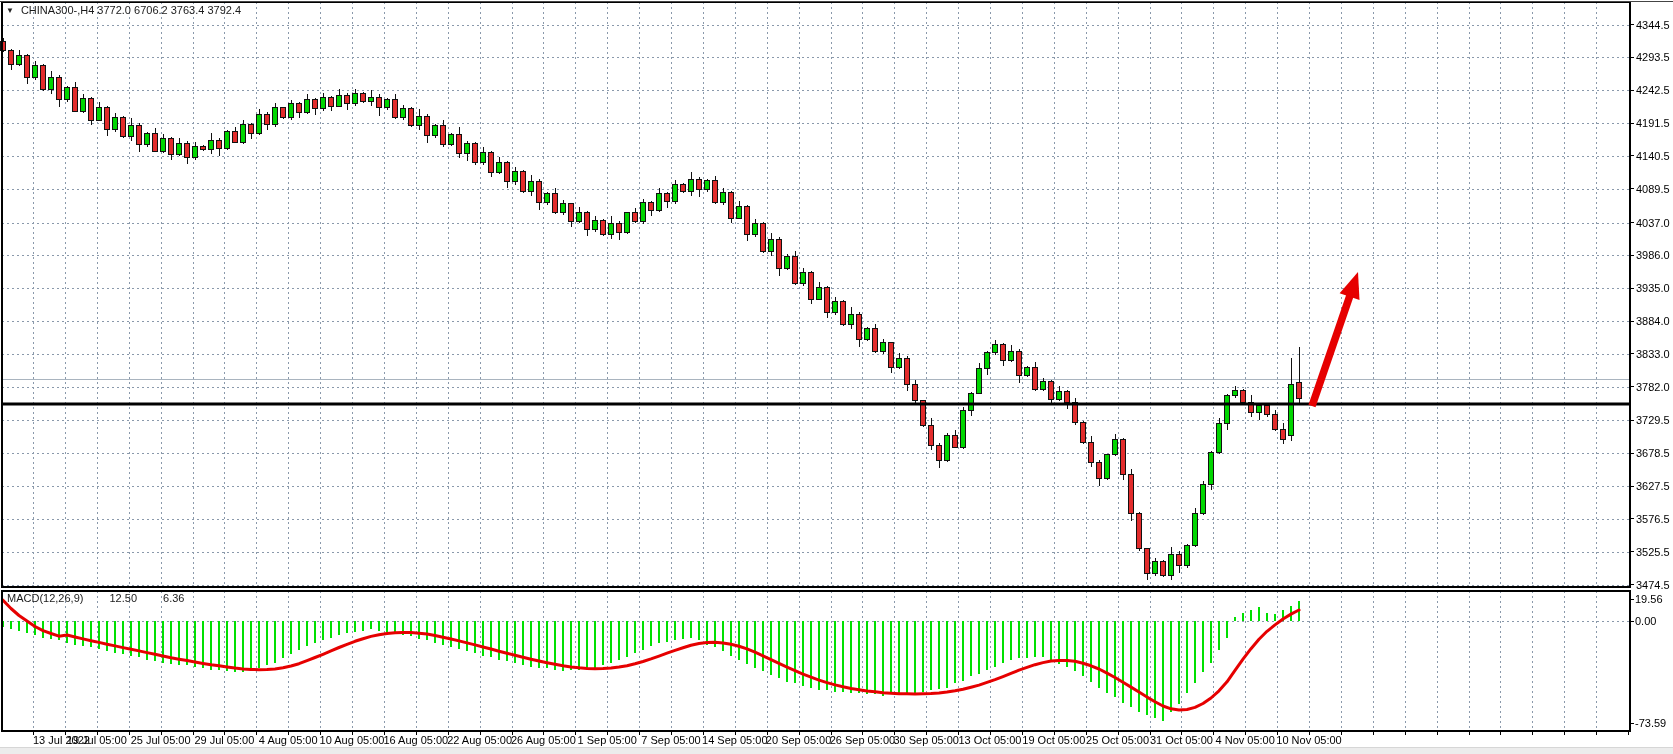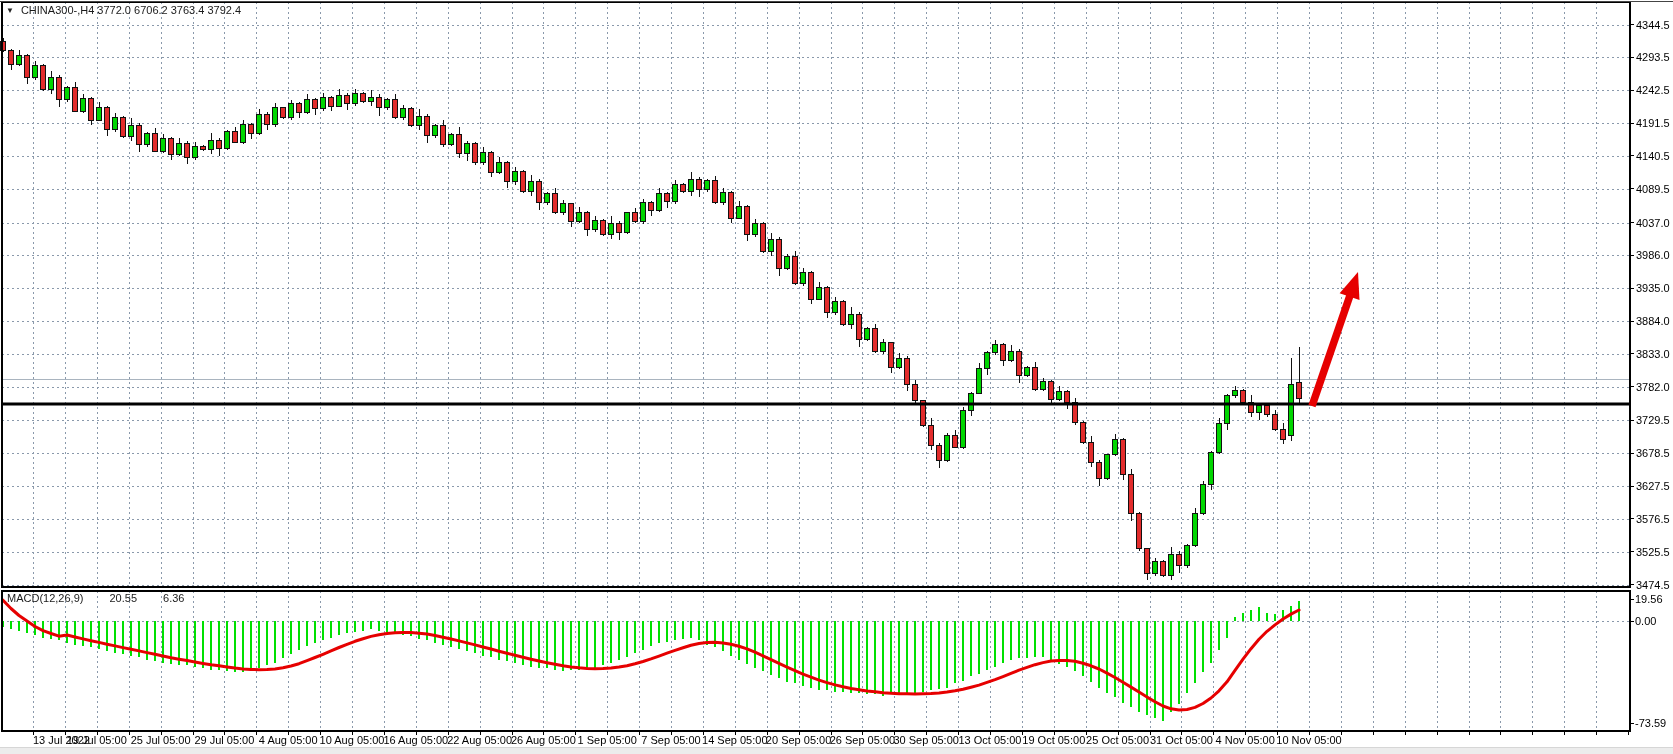--- a/index.html
+++ b/index.html
@@ -779,21 +779,21 @@
       </g>
     </svg>
 
   <div class="symbol-header">
     <span class="dropdown-icon">▼</span>
     <span>CHINA300-,H4  3772.0 6706.2 3763.4 3792.4</span>
   </div>
 
   <div class="macd-header">
     <span>MACD(12,26,9)</span>
-    <span>20.55</span>
+    <span>12.50</span>
     <span>6.36</span>
   </div>
 
   <div class="price-badge" id="badge-current">3792.4</div>
   <div class="price-badge" id="badge-hline">4413.4</div>
 
   <div class="bottom-strip"></div>
 </div>
 
 </body></html>

